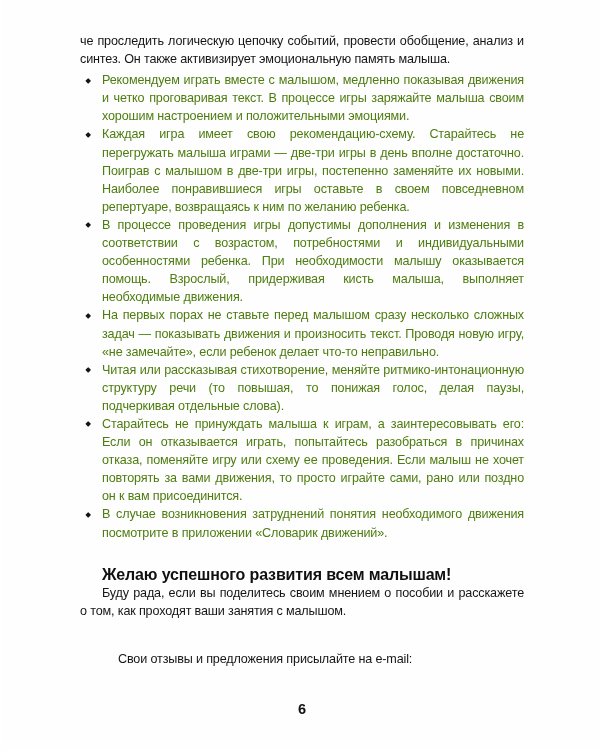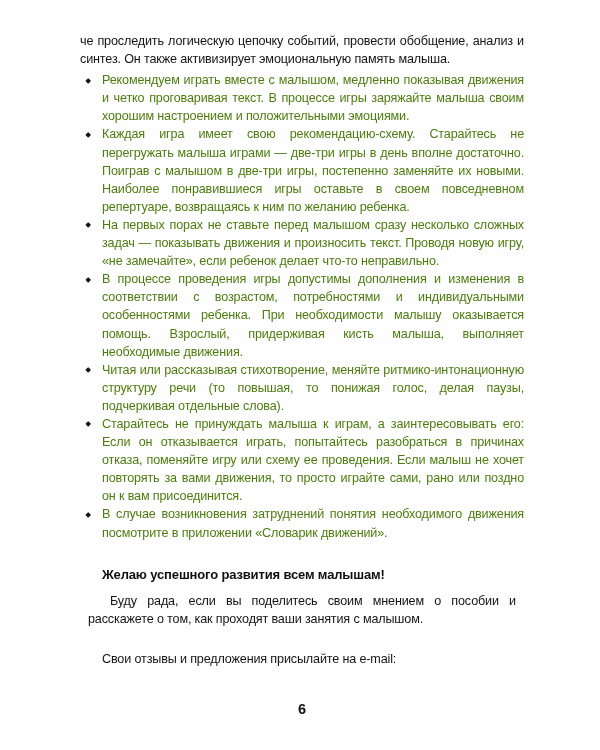--- a/index.html
+++ b/index.html
@@ -90,48 +90,48 @@
 
   .bullet-item > span {
     display: block;
   }
 
   .closing-block {
     padding-top: 24px;
   }
 
   .closing-heading {
-    font-size: 13px;
+    font-size: 16px;
     line-height: 18.1px;
     font-weight: bold;
     margin: 0;
     padding-left: 22px;
     letter-spacing: -0.15px;
     color: #101010;
   }
 
   .closing-para {
     font-size: 12.6px;
     line-height: 18.1px;
     text-align: justify;
     text-justify: inter-word;
-    margin: 8px;
+    margin: 0;
     text-indent: 22px;
     letter-spacing: -0.15px;
     color: #151515;
   }
 
   .contact-block {
     padding-top: 14px;
   }
 
   .contact-line {
     font-size: 12.6px;
     line-height: 18.1px;
-    margin: 0;
+    margin: 16px;
     letter-spacing: -0.15px;
     color: #151515;
   }
 
   .contact-line-indent {
     text-indent: 22px;
   }
 
   .page-number {
     position: absolute;
@@ -154,24 +154,24 @@
 
 
     <ul class="bullet-list">
       <li class="bullet-item">
         <span>Рекомендуем играть вместе с малышом, медленно показывая движения и четко проговаривая текст. В процессе игры заряжайте малыша своим хорошим настроением и положительными эмоциями.</span>
       </li>
       <li class="bullet-item">
         <span>Каждая игра имеет свою рекомендацию-схему. Старайтесь не перегружать малыша играми — две-три игры в день вполне достаточно. Поиграв с малышом в две-три игры, постепенно заменяйте их новыми. Наиболее понравившиеся игры оставьте в своем повседневном репертуаре, возвращаясь к ним по желанию ребенка.</span>
       </li>
       <li class="bullet-item">
-        <span>На первых порах не ставьте перед малышом сразу несколько сложных задач — показывать движения и произносить текст. Проводя новую игру, «не замечайте», если ребенок делает что-то неправильно.</span>
+        <span>В процессе проведения игры допустимы дополнения и изменения в соответствии с возрастом, потребностями и индивидуальными особенностями ребенка. При необходимости малышу оказывается помощь. Взрослый, придерживая кисть малыша, выполняет необходимые движения.</span>
       </li>
       <li class="bullet-item">
-        <span>В процессе проведения игры допустимы дополнения и изменения в соответствии с возрастом, потребностями и индивидуальными особенностями ребенка. При необходимости малышу оказывается помощь. Взрослый, придерживая кисть малыша, выполняет необходимые движения.</span>
+        <span>На первых порах не ставьте перед малышом сразу несколько сложных задач — показывать движения и произносить текст. Проводя новую игру, «не замечайте», если ребенок делает что-то неправильно.</span>
       </li>
       <li class="bullet-item">
         <span>Читая или рассказывая стихотворение, меняйте ритмико-интонационную структуру речи (то повышая, то понижая голос, делая паузы, подчеркивая отдельные слова).</span>
       </li>
       <li class="bullet-item">
         <span>Старайтесь не принуждать малыша к играм, а заинтересовывать его: Если он отказывается играть, попытайтесь разобраться в причинах отказа, поменяйте игру или схему ее проведения. Если малыш не хочет повторять за вами движения, то просто играйте сами, рано или поздно он к вам присоединится.</span>
       </li>
       <li class="bullet-item">
         <span>В случае возникновения затруднений понятия необходимого движения посмотрите в приложении «Словарик движений».</span>
       </li>

